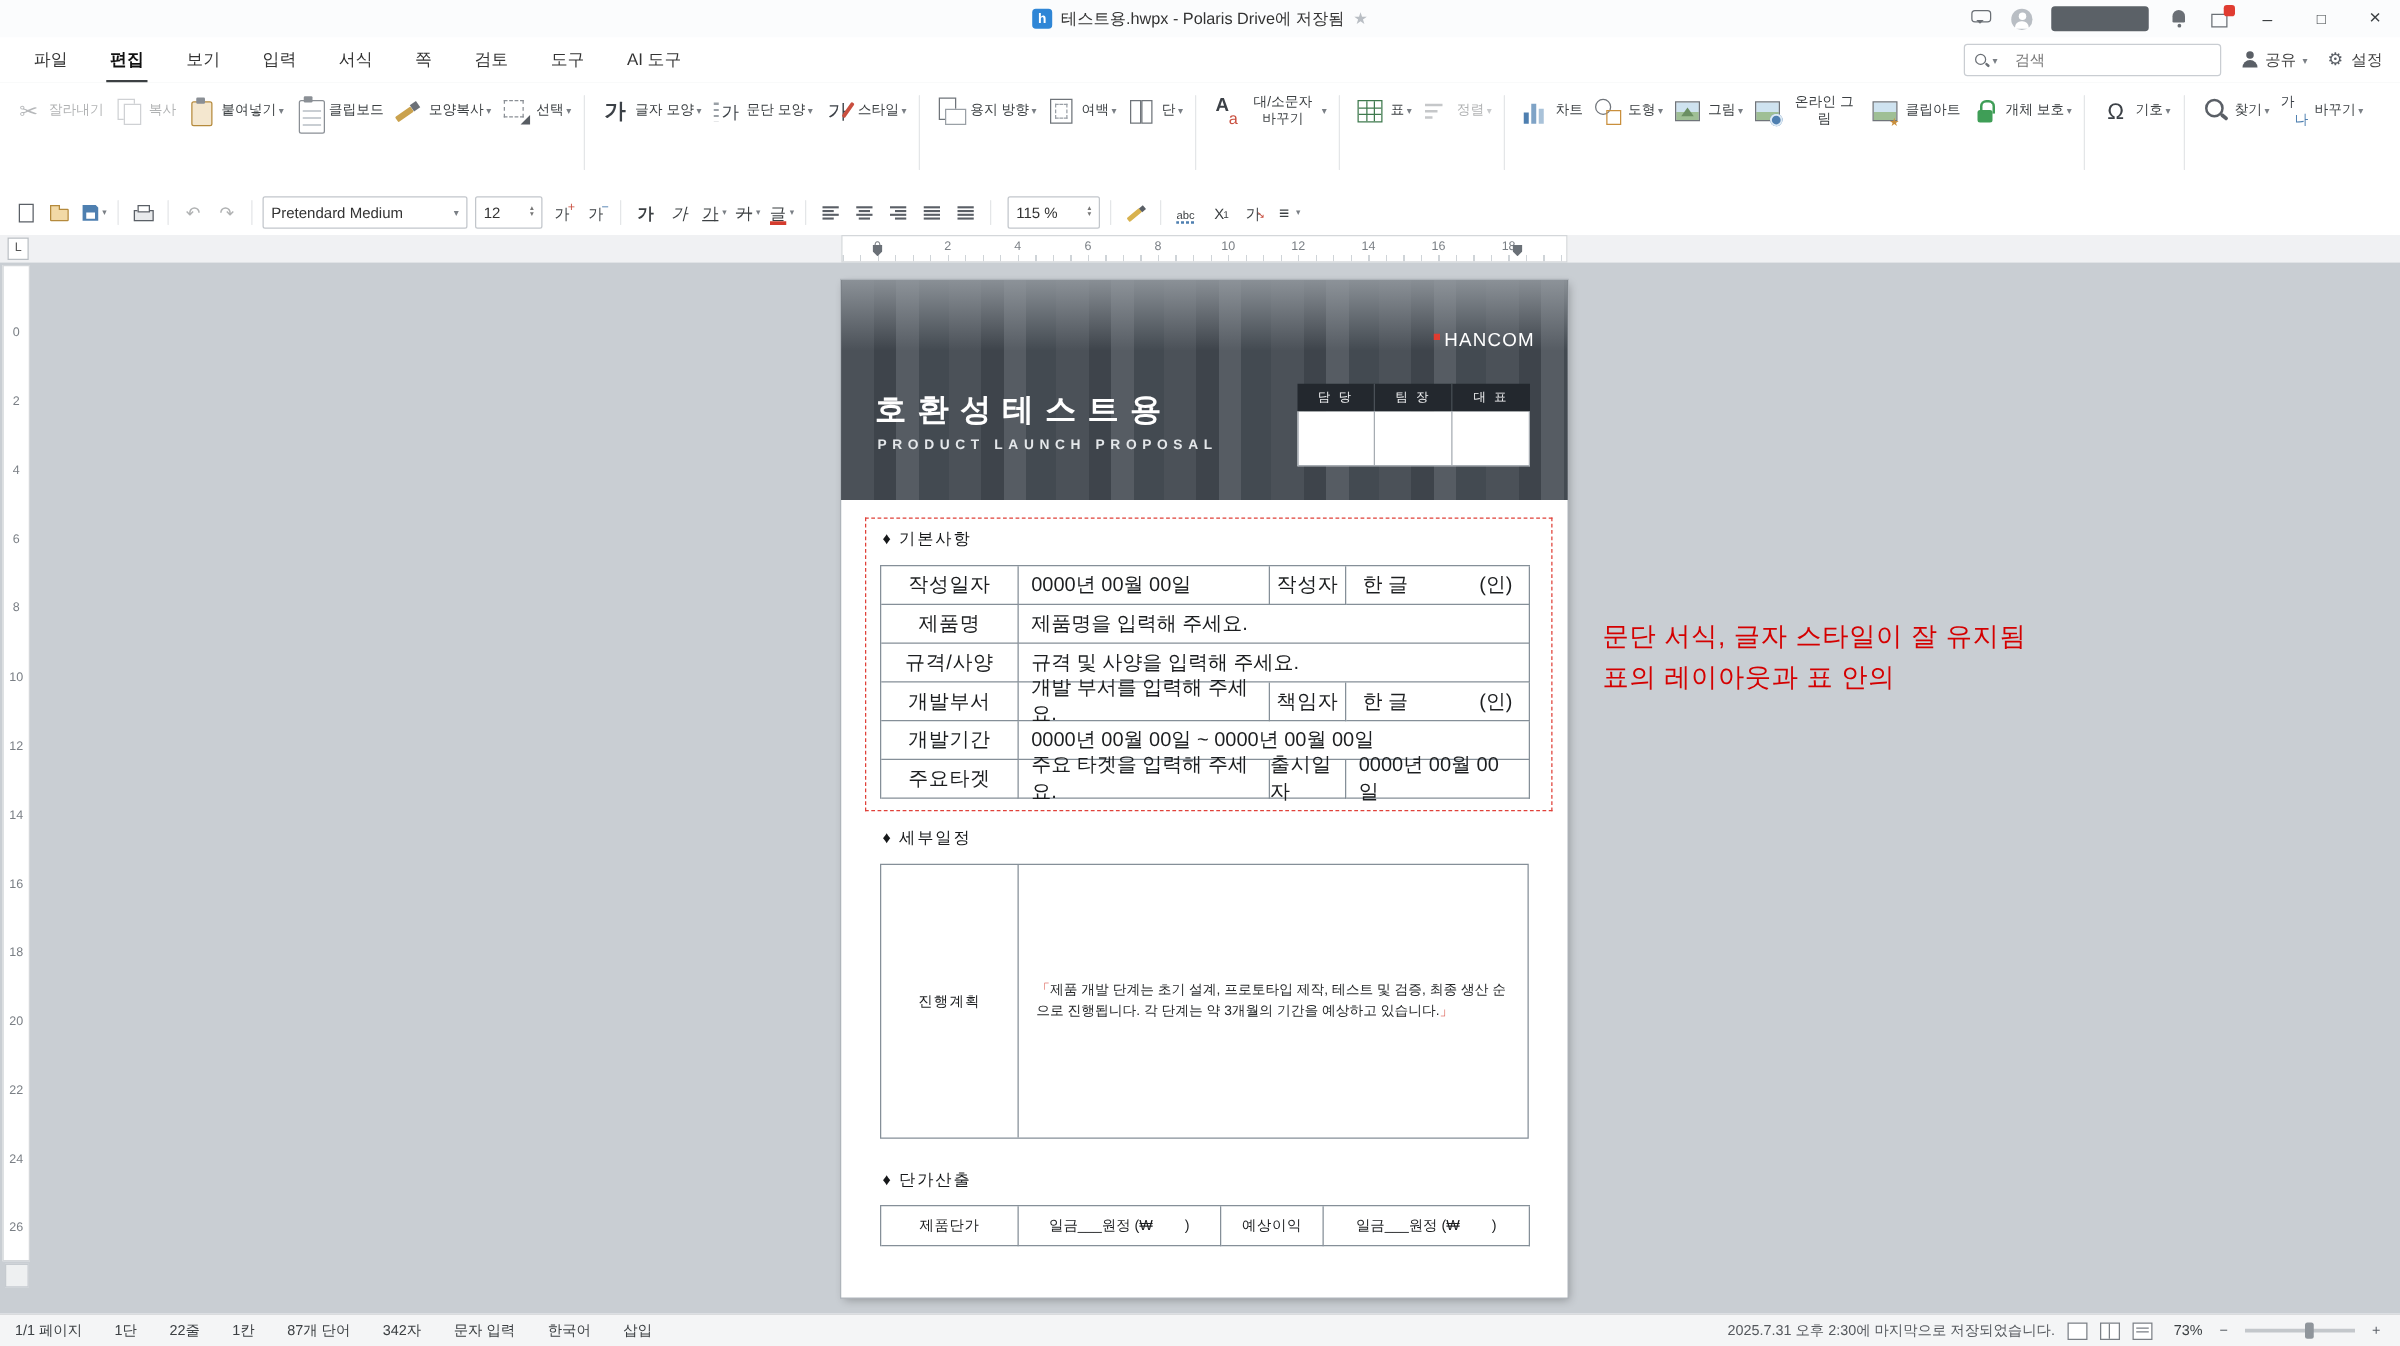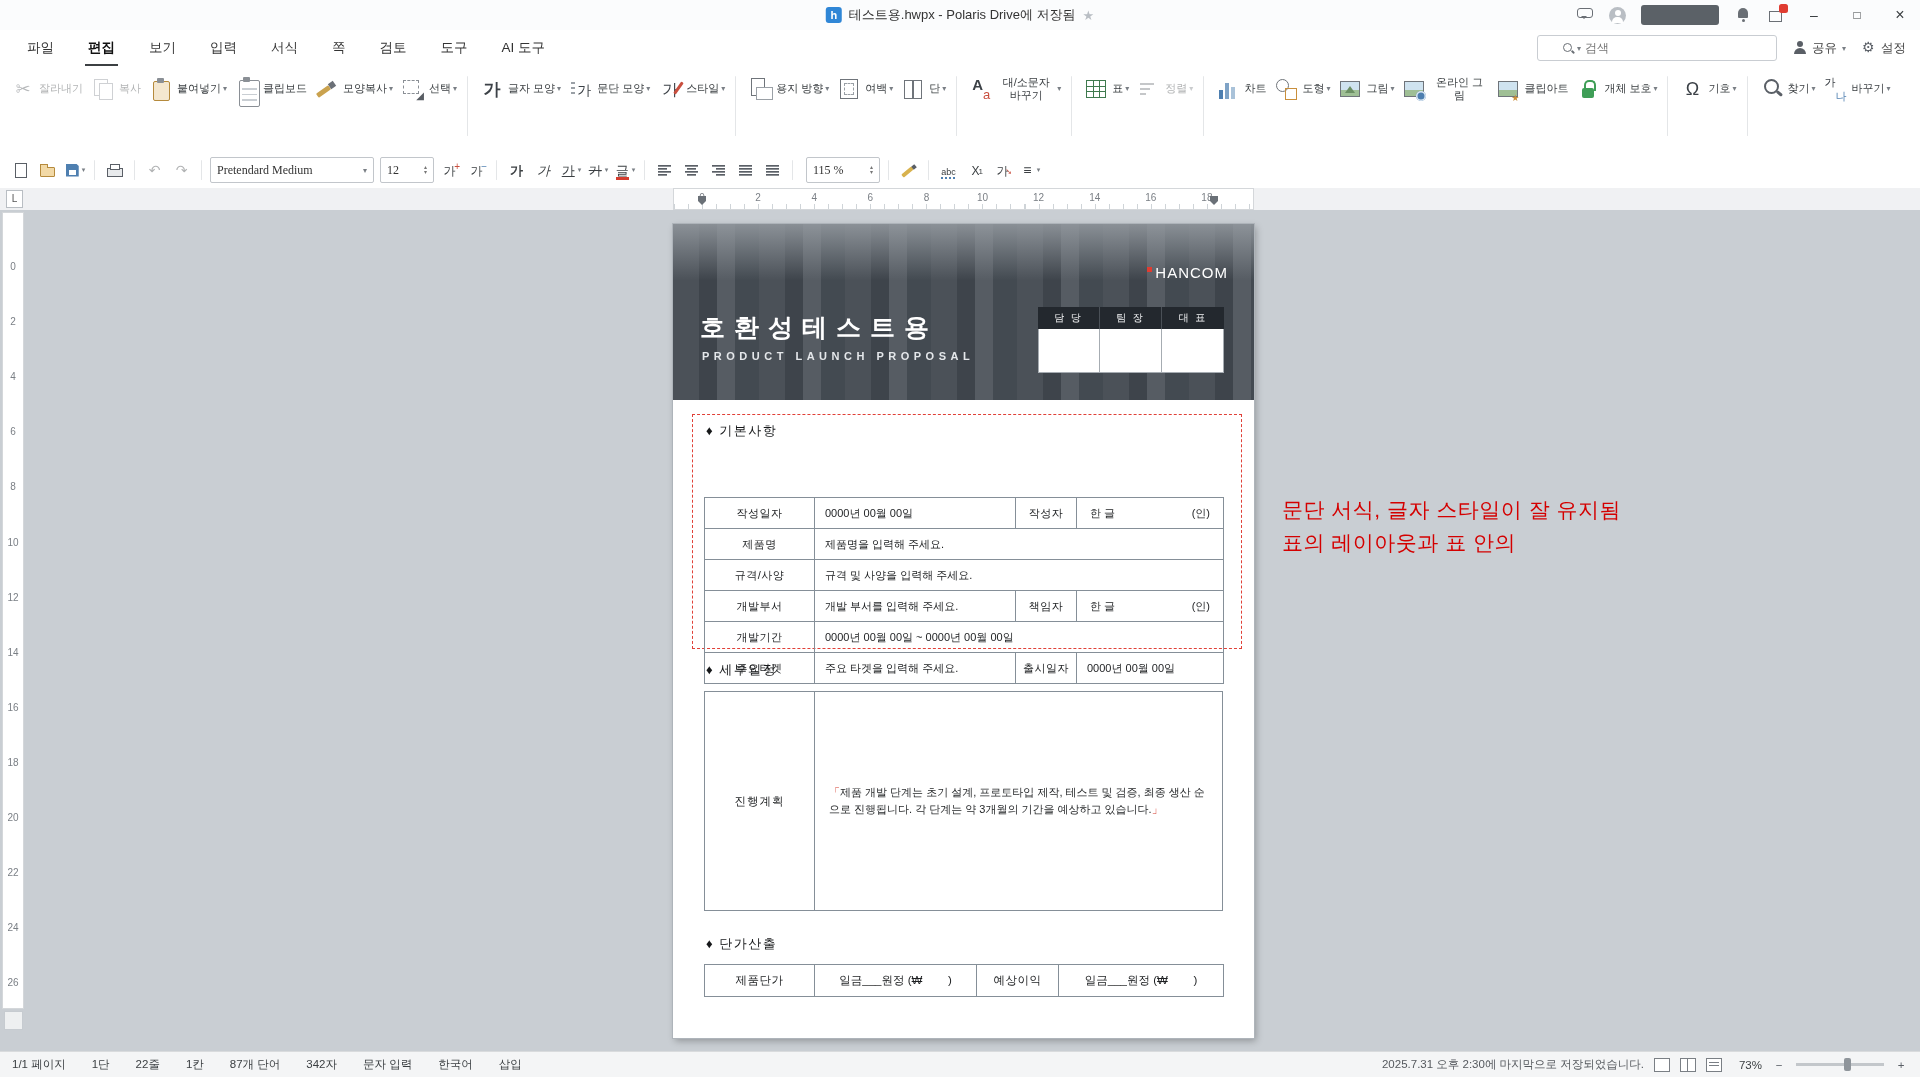--- a/index.html
+++ b/index.html
@@ -33,21 +33,21 @@
   .wc-close::before{content:"×";font-size:16px;}
 
   
   .menubar{position:absolute;top:30px;left:0;right:0;height:36px;background:#fff;border-bottom:1px solid #e8e9ea;
            display:flex;align-items:center;}
   .menu{display:flex;list-style:none;margin:0;padding:0 0 0 10px;height:100%;}
   .menu-item{padding:0 17px;font-size:13.5px;color:#333;display:flex;align-items:center;cursor:pointer;position:relative;white-space:nowrap;}
   .menu-item.active{color:#111;font-weight:700;}
   .menu-item.active::after{content:"";position:absolute;left:14px;right:14px;bottom:0;height:2.5px;background:#3c4043;}
   .menubar-right{margin-left:auto;display:flex;align-items:center;gap:16px;padding-right:14px;}
-  .searchbox{width:190px;height:24px;border:1px solid #c9cdd2;border-radius:3px;display:flex;align-items:center;padding:0 24px;gap:2px;background:#fff;}
+  .searchbox{width:190px;height:24px;border:1px solid #c9cdd2;border-radius:3px;display:flex;align-items:center;padding:0 7px;gap:12px;background:#fff;}
   .searchbox input{border:none;outline:none;flex:1;font-size:12px;color:#555;background:transparent;font-family:inherit;}
   .i-mag{position:relative;width:13px;height:13px;display:inline-block;}
   .i-mag::before{content:"";position:absolute;left:1px;top:1px;width:7px;height:7px;border:1.5px solid #6a6f75;border-radius:50%;}
   .i-mag::after{content:"";position:absolute;left:9px;top:9px;width:4px;height:1.8px;background:#6a6f75;transform:rotate(42deg);border-radius:1px;}
   .i-caret{font-size:8px;color:#7a7f85;}
   .i-caret::before{content:"▾";}
   .mb-btn{display:flex;align-items:center;gap:5px;font-size:12.5px;color:#444;cursor:pointer;white-space:nowrap;}
   .i-share{position:relative;width:14px;height:14px;display:inline-block;}
   .i-share::before{content:"";position:absolute;left:4px;top:0;width:6px;height:6px;border-radius:50%;background:#5a5f66;}
   .i-share::after{content:"";position:absolute;left:1px;top:7px;width:12px;height:6px;border-radius:6px 6px 0 0;background:#5a5f66;}
@@ -160,21 +160,21 @@
   .tic-pen::after{content:"";position:absolute;right:1px;top:3px;width:4px;height:4px;background:#5a5f66;transform:rotate(-40deg);}
   .tic-spell::before{content:"abc";font-size:9px;letter-spacing:0;}
   .tic-spell::after{content:"";position:absolute;left:1px;bottom:0;width:15px;height:2px;
       background:repeating-linear-gradient(90deg,#4e7fb0 0 2px,transparent 2px 4px);}
   .tic-sub::before{content:"X";font-size:12px;}
   .tic-sub::after{content:"1";position:absolute;right:1px;bottom:-1px;font-size:8px;}
   .tic-switch::before{content:"가";font-size:12px;}
   .tic-switch::after{content:"↘";position:absolute;right:-1px;bottom:-1px;font-size:8px;color:#c94f3f;}
   .tic-more::before{content:"≡";font-size:14px;}
   .combo{height:24px;border:1px solid #c2c6cb;border-radius:2px;display:flex;align-items:center;font-size:12px;color:#333;
-         padding:0 6px;gap:6px;margin:0 3px;background:#fff;cursor:pointer;font-family:Liberation Serif, serif;}
+         padding:0 6px;gap:6px;margin:0 3px;background:#fff;cursor:pointer;}
   .font-combo{width:150px;justify-content:space-between;}
   .size-combo{width:40px;justify-content:space-between;}
   .zoom-combo{width:60px;justify-content:space-between;margin-left:8px;}
   .spin{display:flex;flex-direction:column;font-size:6px;line-height:5px;color:#777;}
   .spin::before{content:"▴";}
   .spin::after{content:"▾";}
 
   
   .ruler-row{position:absolute;top:188px;left:0;right:0;height:22px;background:#f0f1f3;}
   .tabsel{position:absolute;left:6px;top:2px;width:15px;height:16px;background:#fff;border:1px solid #b9bec3;
@@ -214,21 +214,21 @@
   .ap-h:last-child{border-right:none;}
   .ap-body{display:grid;grid-template-columns:repeat(3,1fr);height:44px;background:#fff;border:1px solid #a6acb2;border-top:none;box-sizing:border-box;}
   .ap-c{border-right:1px solid #a6acb2;}
   .ap-c:last-child{border-right:none;}
 
   
   .sel-rect{position:absolute;left:19px;top:190px;width:548px;height:233px;border:1.5px dashed #e04038;pointer-events:none;}
   .sec-title{position:absolute;left:33px;font-size:13px;color:#16181a;letter-spacing:1.5px;cursor:text;white-space:nowrap;}
   .s1{top:198px;} .s2{top:437px;} .s3{top:711px;}
   .t1{position:absolute;left:31px;top:228px;width:519px;display:grid;grid-template-columns:110px 201px 61px 147px;
-      grid-auto-rows:31px;border-top:1px solid #858f98;border-left:1px solid #858f98;font-size:11px;color:#1c1e20;cursor:text;margin-top:45px;}
+      grid-auto-rows:31px;border-top:1px solid #858f98;border-left:1px solid #858f98;font-size:16px;color:#1c1e20;cursor:text;}
   .t1 .c,.t3 .c{border-right:1px solid #858f98;border-bottom:1px solid #858f98;display:flex;align-items:center;box-sizing:border-box;}
   .c.lab{justify-content:center;letter-spacing:.5px;}
   .c.val{padding:0 10px;}
   .c.span3{grid-column:span 3;}
   .c.seal{justify-content:space-between;padding:0 13px;}
   .t2{position:absolute;left:31px;top:467px;width:519px;height:220px;display:grid;grid-template-columns:110px 1fr;
       border:1px solid #858f98;font-size:11.5px;color:#1c1e20;box-sizing:border-box;cursor:text;}
   .t2-label{border-right:1px solid #858f98;display:flex;align-items:center;justify-content:center;letter-spacing:1px;}
   .t2-body{display:flex;align-items:center;padding:0 14px;}
   .t2-body p{margin:0;font-size:11px;line-height:17.5px;color:#26282a;}

